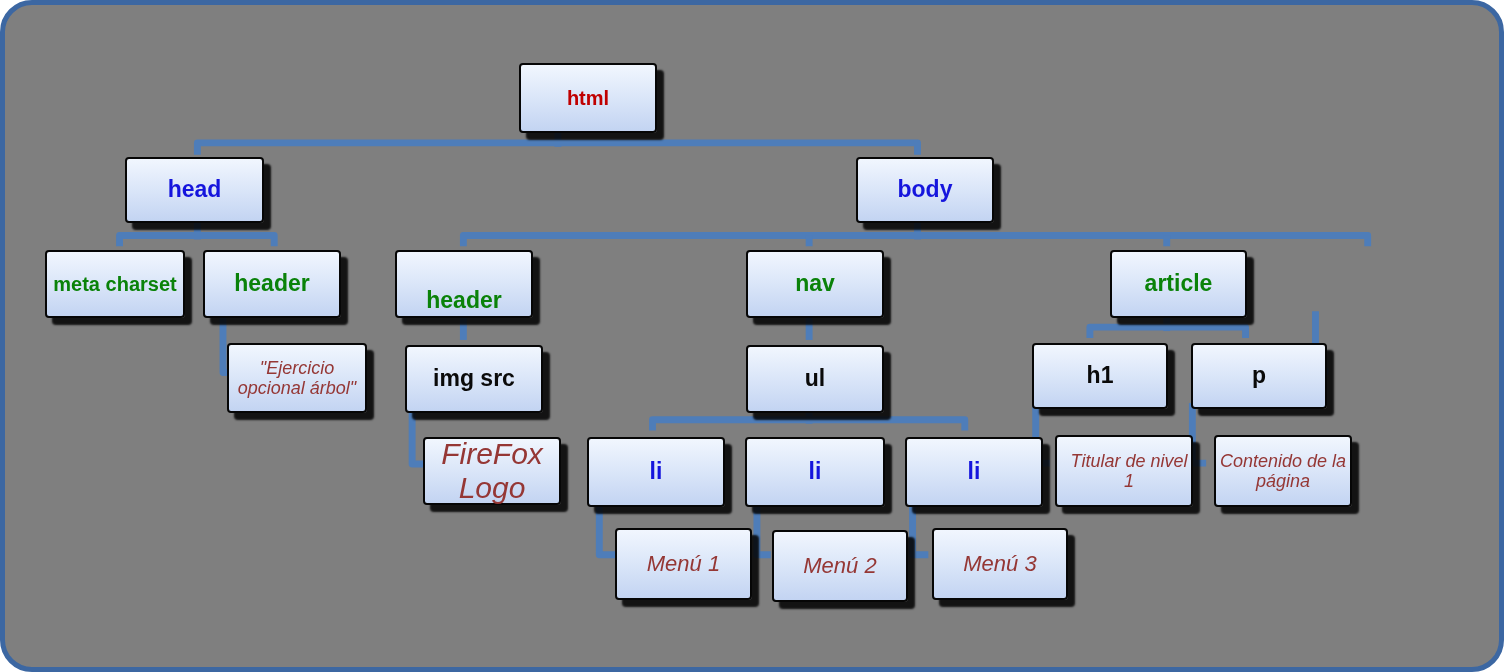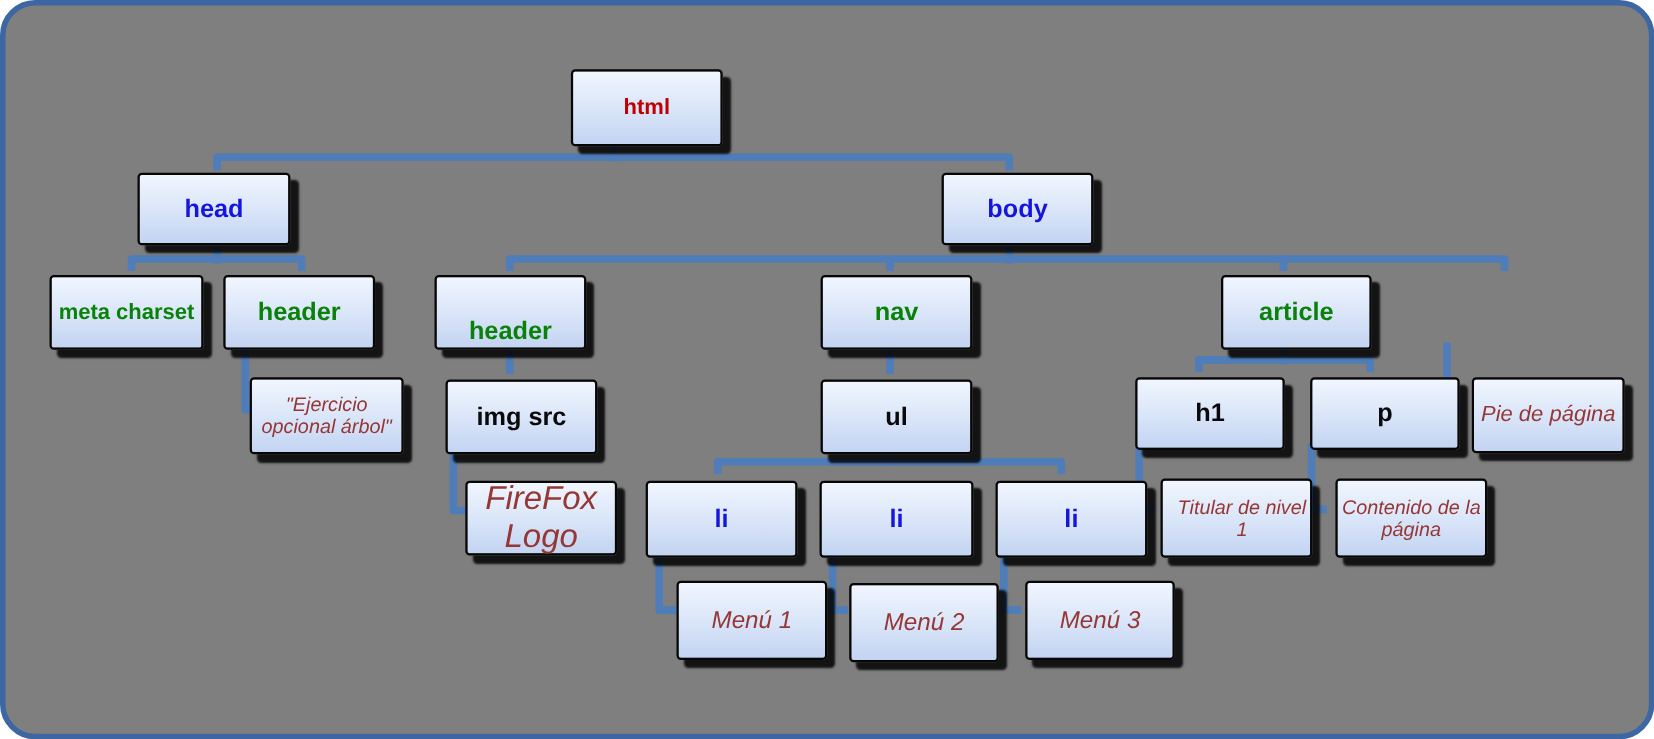--- a/index.html
+++ b/index.html
@@ -90,23 +90,20 @@
       </div>
       <div class="node kind-element" style="left: 741px; top: 340px; width: 138px; height: 68px; color: rgb(10, 10, 10); font-size: 23px;">
         <span>ul</span>
       </div>
       <div class="node kind-element" style="left: 1027px; top: 338px; width: 136px; height: 66px; color: rgb(10, 10, 10); font-size: 23px;">
         <span>h1</span>
       </div>
       <div class="node kind-element" style="left: 1186px; top: 338px; width: 136px; height: 66px; color: rgb(10, 10, 10); font-size: 23px;">
         <span>p</span>
       </div>
-      <div class="node kind-text" style="left: 1333px; top: 338px; width: 139px; height: 69px; color: rgb(149, 55, 53); font-size: 20px;">
-        <span>Pie de página</span>
-      </div>
       <div class="node kind-text" style="left: 418px; top: 432px; width: 138px; height: 68px; color: rgb(149, 55, 53); font-size: 30px;">
         <span>FireFox Logo</span>
       </div>
       <div class="node kind-container" style="left: 582px; top: 432px; width: 138px; height: 70px; color: rgb(21, 21, 221); font-size: 23px;">
         <span>li</span>
       </div>
       <div class="node kind-container" style="left: 740px; top: 432px; width: 140px; height: 70px; color: rgb(21, 21, 221); font-size: 23px;">
         <span>li</span>
       </div>
       <div class="node kind-container" style="left: 900px; top: 432px; width: 138px; height: 70px; color: rgb(21, 21, 221); font-size: 23px;">

